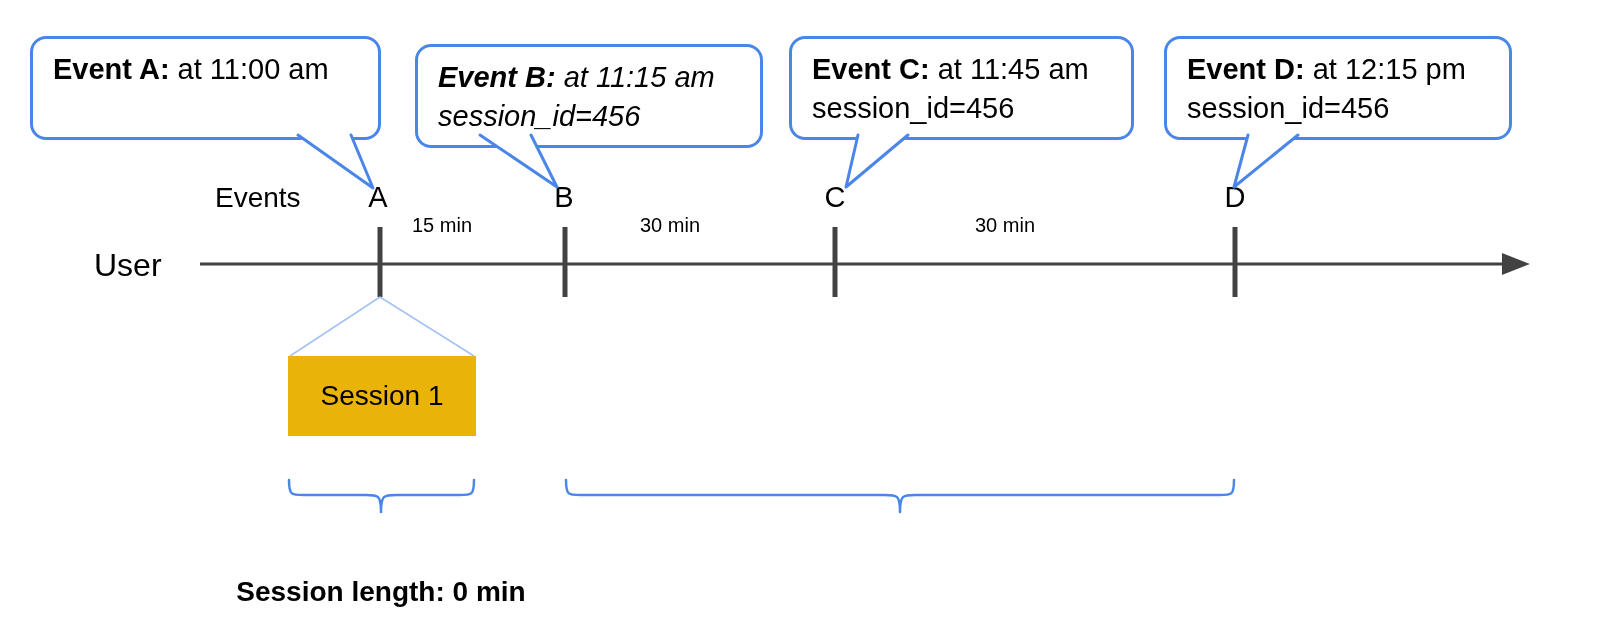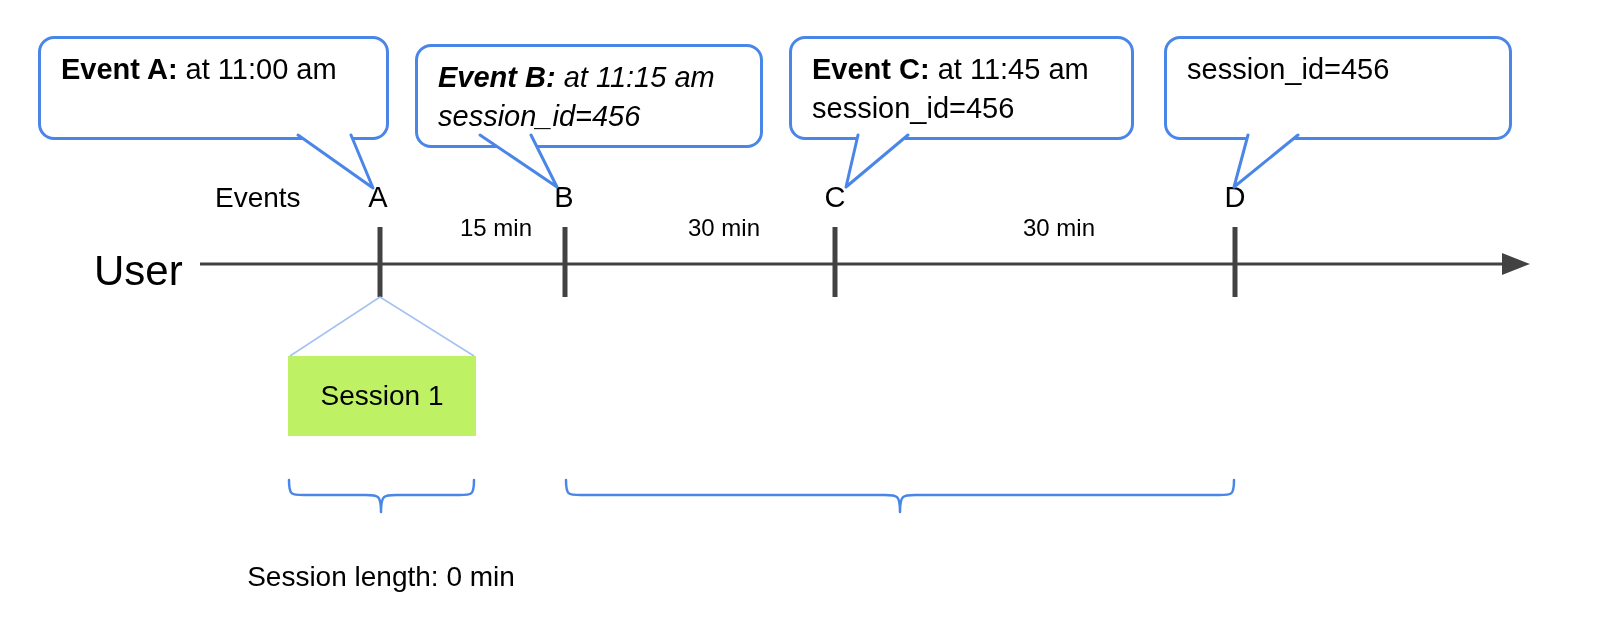--- a/index.html
+++ b/index.html
@@ -23,85 +23,86 @@
     z-index:2;
   }
   .bubble .b{font-weight:bold;}
   .evt-letter{
     font-size:29px;
     text-align:center;
     width:40px;
     z-index:3;
   }
   .events-label{font-size:28px;z-index:3;}
-  .user-label{font-size:42px;z-index:3;}
+  .user-label{font-size:32px;z-index:3;}
   .gap-label{
-    font-size:24px;
-    text-align:right;
+    font-size:20px;
+    text-align:left;
     width:120px;
     z-index:3;
   }
   .session-box{
     box-sizing:border-box;
-    background:#bef264;
+    background:#eab308;
     display:flex;align-items:center;justify-content:center;
     font-size:28px;
     z-index:2;
   }
   .len-label{
     font-size:28px;
     text-align:center;
     z-index:3;
   }
   #lines{
     position:absolute;left:0;top:0;
     z-index:5;
     pointer-events:none;
   }
 </style>
 </head>
 <body>
 
 <div id="canvas">
 
-  <div class="bubble abs" style="left:30px;top:36px;width:351px;height:104px;margin-left:8px;">
+  <div class="bubble abs" style="left:30px;top:36px;width:351px;height:104px;">
     <div><span class="b">Event A:</span><span> at 11:00 am</span></div>
   </div>
 
   <div class="bubble abs" style="left:415px;top:44px;width:348px;height:104px;font-style:italic;">
     <div><span class="b">Event B:</span><span> at 11:15 am</span></div>
     <div>session_id=456</div>
   </div>
 
   <div class="bubble abs" style="left:789px;top:36px;width:345px;height:104px;">
     <div><span class="b">Event C:</span><span> at 11:45 am</span></div>
     <div>session_id=456</div>
   </div>
 
   <div class="bubble abs" style="left:1164px;top:36px;width:348px;height:104px;">
+    <div><span class="b">Event D:</span><span> at 12:15 pm</span></div>
     <div>session_id=456</div>
   </div>
 
   <div class="abs events-label" style="left:177px;top:182px;margin-left:38px;">Events</div>
   <div class="abs user-label" style="left:94px;top:247px;">User</div>
 
   <div class="abs evt-letter" style="left:358px;top:181px;">A</div>
   <div class="abs evt-letter" style="left:544px;top:181px;">B</div>
   <div class="abs evt-letter" style="left:815px;top:181px;">C</div>
   <div class="abs evt-letter" style="left:1215px;top:181px;">D</div>
 
   <div class="abs gap-label" style="left:412px;top:214px;">15 min</div>
   <div class="abs gap-label" style="left:640px;top:214px;">30 min</div>
   <div class="abs gap-label" style="left:975px;top:214px;">30 min</div>
 
   <div class="session-box abs" style="left:288px;top:356px;width:188px;height:80px;">
     <span>Session 1</span>
   </div>
 
-  <div class="abs len-label" style="left:231px;top:561px;width:300px;">Session length: 0 min</div>
+  <div class="abs len-label" style="left:231px;top:576px;width:300px;font-weight:bold;">Session length: 0 min</div>
 
   <svg id="lines" width="1614" height="642" viewBox="0 0 1614 642">
 
     <path d="M 298 135 L 373 188 L 351 135" fill="#ffffff" stroke="#4a86e8" stroke-width="3" stroke-linejoin="round" stroke-linecap="round"></path>
     <path d="M 480 135 L 557 187 L 531 135" fill="#ffffff" stroke="#4a86e8" stroke-width="3" stroke-linejoin="round" stroke-linecap="round"></path>
     <path d="M 858 135 L 846 187 L 908 135" fill="#ffffff" stroke="#4a86e8" stroke-width="3" stroke-linejoin="round" stroke-linecap="round"></path>
     <path d="M 1248 135 L 1234 187 L 1298 135" fill="#ffffff" stroke="#4a86e8" stroke-width="3" stroke-linejoin="round" stroke-linecap="round"></path>
 
     <line x1="200" y1="264" x2="1506" y2="264" stroke="#424242" stroke-width="3"></line>
     <polygon points="1530,264 1502,253 1502,275" fill="#424242"></polygon>

